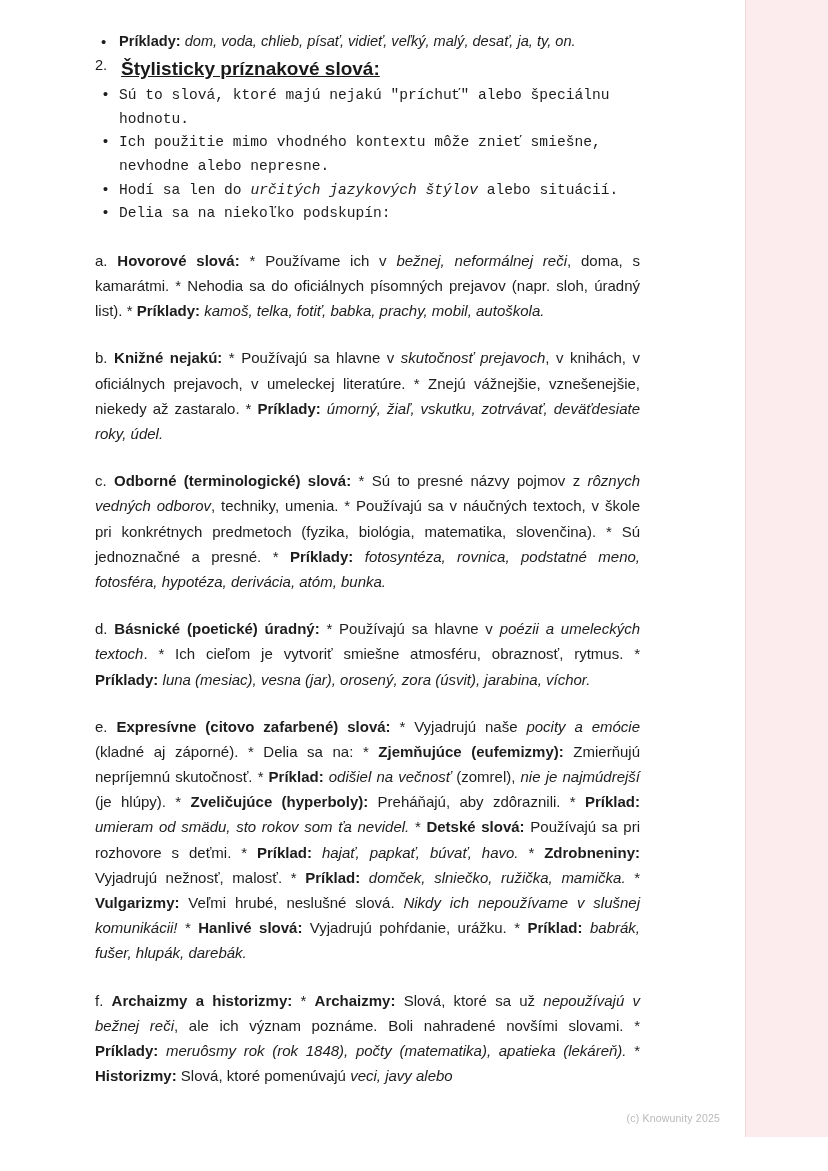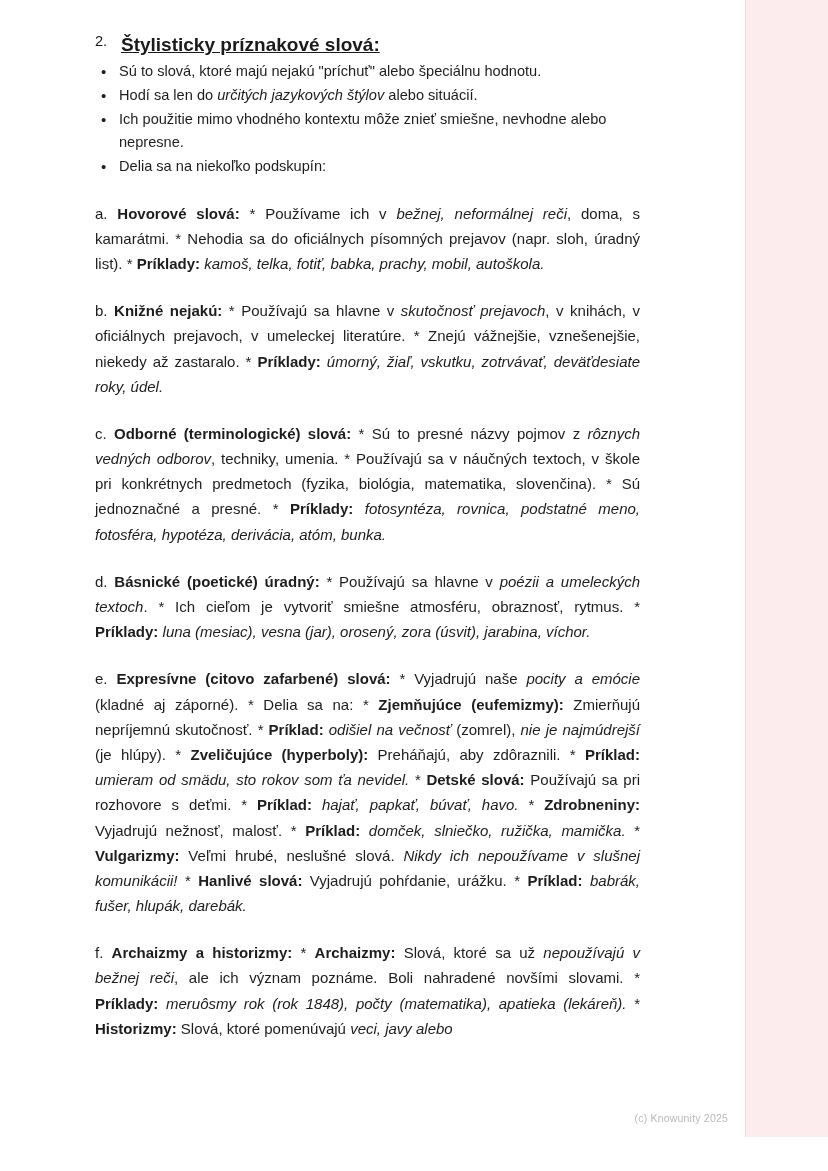--- a/index.html
+++ b/index.html
@@ -83,67 +83,73 @@
     text-decoration: underline;
     font-size: 19px;
   }
   .sec2 {
     margin-top: 30px;
   }
   .sub-bullets {
     margin-top: 18px;
     margin-left: 22px;
   }
-  .sub-bullets > li { margin-bottom: 16px; }
+  .sub-bullets > li { margin-bottom: 16px; font-family: Liberation Mono, monospace; }
   .sub-bullets > li:last-child { margin-bottom: 16px; }
   .para {
     margin-top: 22px;
     font-size: 15px;
     line-height: 1.68;
     text-align: justify;
     color: #1d1d1d;
   }
   b, .b { font-weight: bold; }
   i, .i { font-style: italic; }
   .watermark {
     position: absolute;
-    right: 100px;
+    right: 108px;
     bottom: 47px;
     font-size: 10.5px;
     color: #b9b9b9;
     letter-spacing: 0.2px;
     text-align: right;
   }
 </style>
 </head>
 <body>
 
 <div class="page">
 
   <div class="right-band"></div>
 
   <div class="content">
 
+    <ul class="bullets first-bullet">
+      <li>
+        <b>Príklady:</b>
+        <i>dom, voda, chlieb, písať, vidieť, veľký, malý, desať, ja, ty, on.</i>
+      </li>
+    </ul>
 
     <ol class="numbered sec2">
       <li>
         <span class="num">2.</span>
         <span class="heading-underline">Štylisticky príznakové slová:</span>
       </li>
     </ol>
 
     <ul class="bullets sub-bullets">
       <li>
         <span>Sú to slová, ktoré majú nejakú "príchuť" alebo špeciálnu hodnotu.</span>
       </li>
       <li>
-        <span>Hodí sa len do </span><i>určitých jazykových štýlov</i><span> alebo situácií.</span>
+        <span>Ich použitie mimo vhodného kontextu môže znieť smiešne, nevhodne alebo nepresne.</span>
       </li>
       <li>
-        <span>Ich použitie mimo vhodného kontextu môže znieť smiešne, nevhodne alebo nepresne.</span>
+        <span>Hodí sa len do </span><i>určitých jazykových štýlov</i><span> alebo situácií.</span>
       </li>
       <li>
         <span>Delia sa na niekoľko podskupín:</span>
       </li>
     </ul>
 
     <div id="subsections">
         <div class="para"><span>a. </span><b>Hovorové slová:</b><span> * Používame ich v </span><i>bežnej, neformálnej reči</i><span>, doma, s kamarátmi. * Nehodia sa do oficiálnych písomných prejavov (napr. sloh, úradný list). * </span><b>Príklady:</b><i> kamoš, telka, fotiť, babka, prachy, mobil, autoškola.</i></div>
         <div class="para"><span>b. </span><b>Knižné nejakú:</b><span> * Používajú sa hlavne v </span><i>skutočnosť prejavoch</i><span>, v knihách, v oficiálnych prejavoch, v umeleckej literatúre. * Znejú vážnejšie, vznešenejšie, niekedy až zastaralo. * </span><b>Príklady:</b><i> úmorný, žiaľ, vskutku, zotrvávať, deväťdesiate roky, údel.</i></div>
         <div class="para"><span>c. </span><b>Odborné (terminologické) slová:</b><span> * Sú to presné názvy pojmov z </span><i>rôznych vedných odborov</i><span>, techniky, umenia. * Používajú sa v náučných textoch, v škole pri konkrétnych predmetoch (fyzika, biológia, matematika, slovenčina). * Sú jednoznačné a presné. * </span><b>Príklady:</b><i> fotosyntéza, rovnica, podstatné meno, fotosféra, hypotéza, derivácia, atóm, bunka.</i></div>

